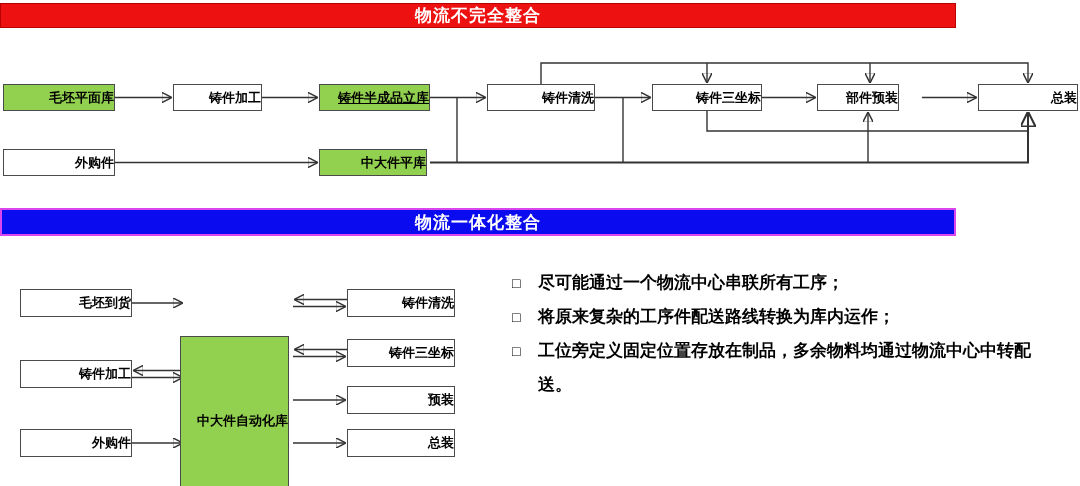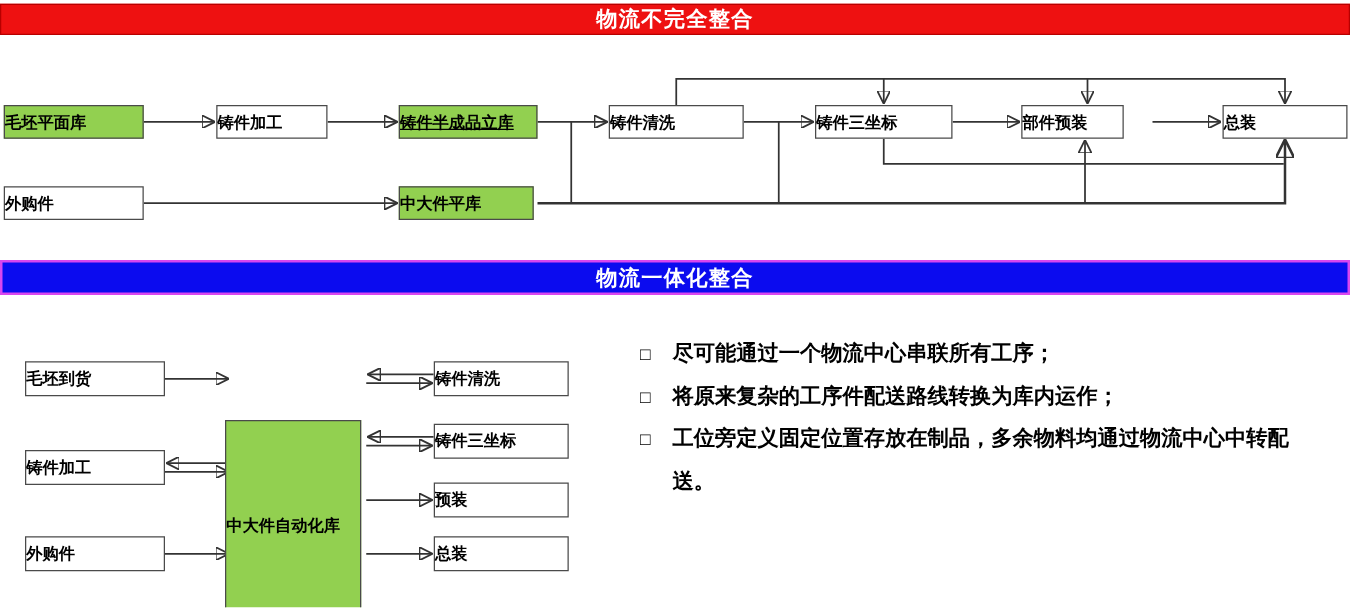--- a/index.html
+++ b/index.html
@@ -1,30 +1,30 @@
 <!DOCTYPE html>
 <html style="--banner-top-bg: #ee1111; --banner-bottom-bg: #0b0bef; --banner-text: #ffffff; --green-box: #92d050; --white-box: #ffffff; --box-border: #4a4a4a; --line: #333333; --text: #000000;"><head>
 <meta charset="utf-8">
 <style>
   html,body { margin:0; padding:0; background:#ffffff; }
   .stage {
     position:relative; width:1080px; height:486px; background:#ffffff;
     font-family:"Liberation Sans", sans-serif; overflow:hidden;
   }
   .banner {
-    position:absolute; left:0; width:1080px; box-sizing:border-box;
+    position:absolute; left:0; width:956px; box-sizing:border-box;
     display:flex; align-items:center; justify-content:center;
     color:var(--banner-text,#fff); font-size:17px; font-weight:bold; letter-spacing:1px;
   }
   .banner.red  { top:3px;  height:25px; background:var(--banner-top-bg,#ee1111); border:1px solid #b80000; }
   .banner.blue { top:208px; height:28px; background:var(--banner-bottom-bg,#0b0bef); border:2px solid #d946ef; }
   .node {
     position:absolute; box-sizing:border-box;
     border:1.5px solid var(--box-border,#4a4a4a); background:var(--white-box,#fff);
-    display:flex; align-items:center; justify-content:flex-start;
+    display:flex; align-items:center; justify-content:flex-end;
     font-size:13px; font-weight:bold; color:var(--text,#000); white-space:nowrap;
   }
   .node.green { background:var(--green-box,#92d050); }
   svg.wires { position:absolute; left:0; top:0; pointer-events:none; }
   svg.wires path, svg.wires line { stroke:var(--line,#333); stroke-width:1.4; fill:none; }
   svg.wires path.thick { stroke-width:2; }
   .notes { position:absolute; left:512px; top:266px; width:556px; color:var(--text,#000); }
   .notes-title { font-size:17px; font-weight:bold; line-height:26px; margin-bottom:15px; }
   .bullet { display:flex; font-size:17px; font-weight:bold; line-height:34px; }
   .bullet .sq { flex:0 0 26px; font-size:14px; }

